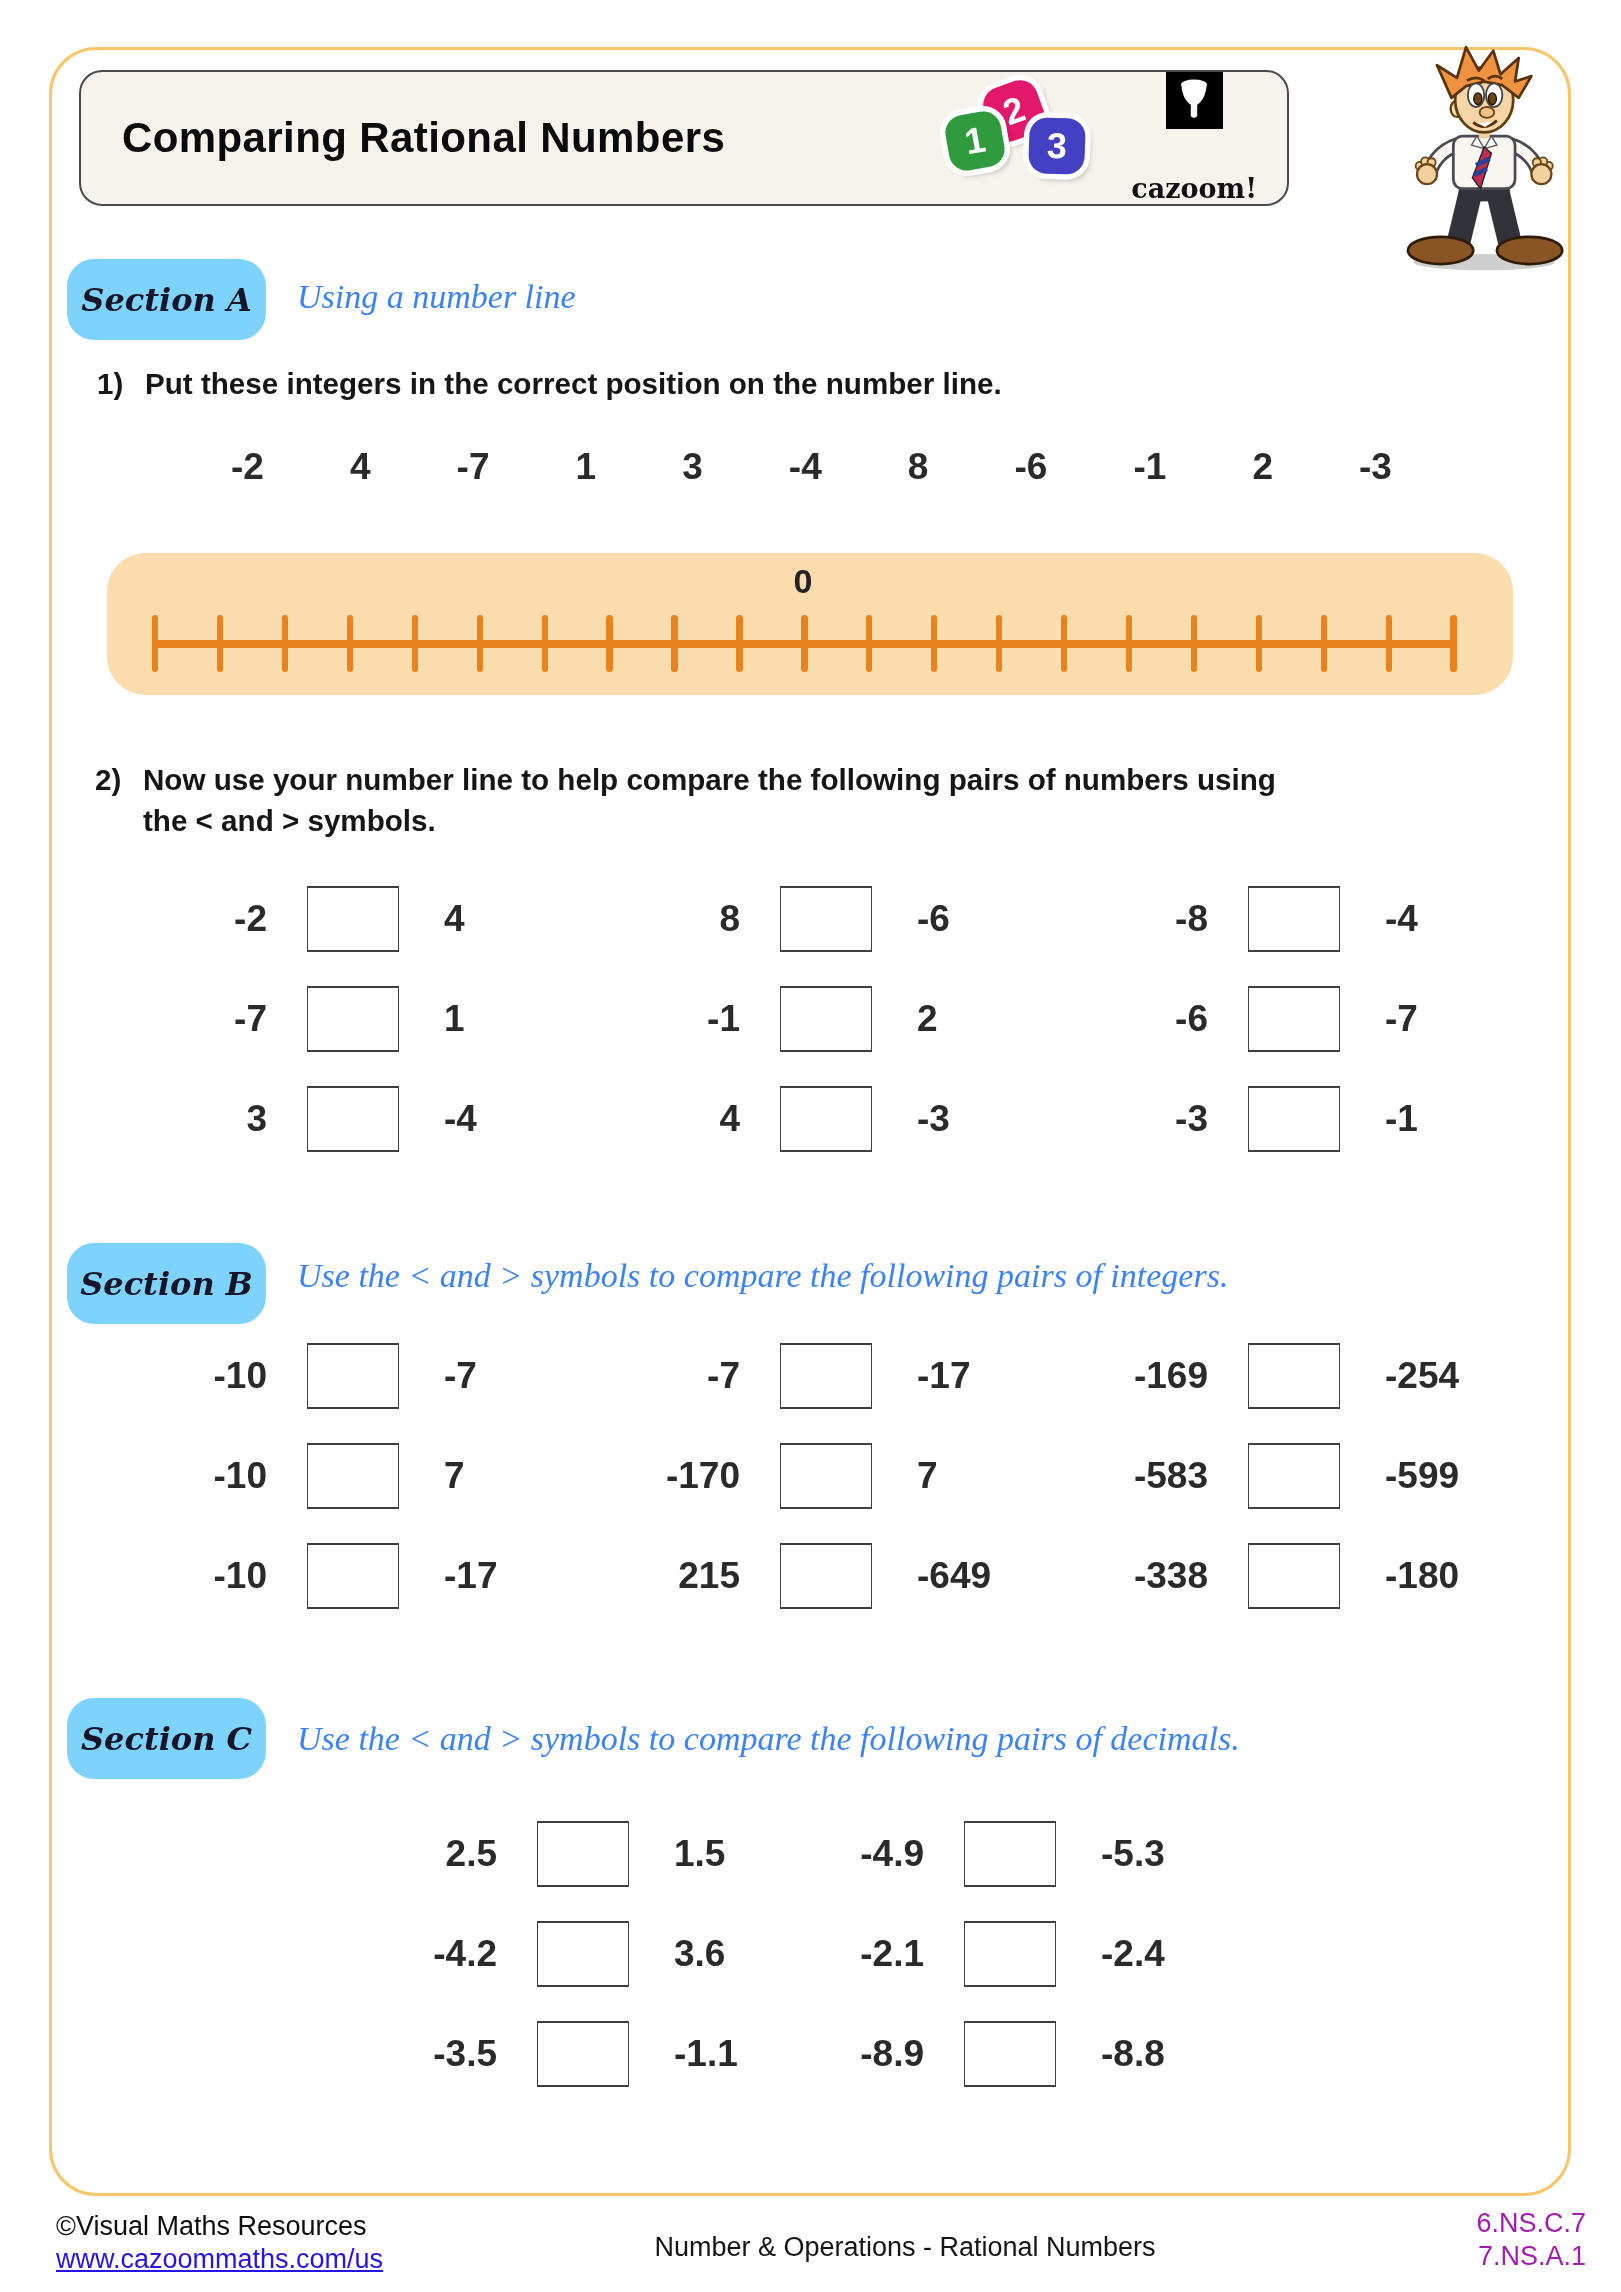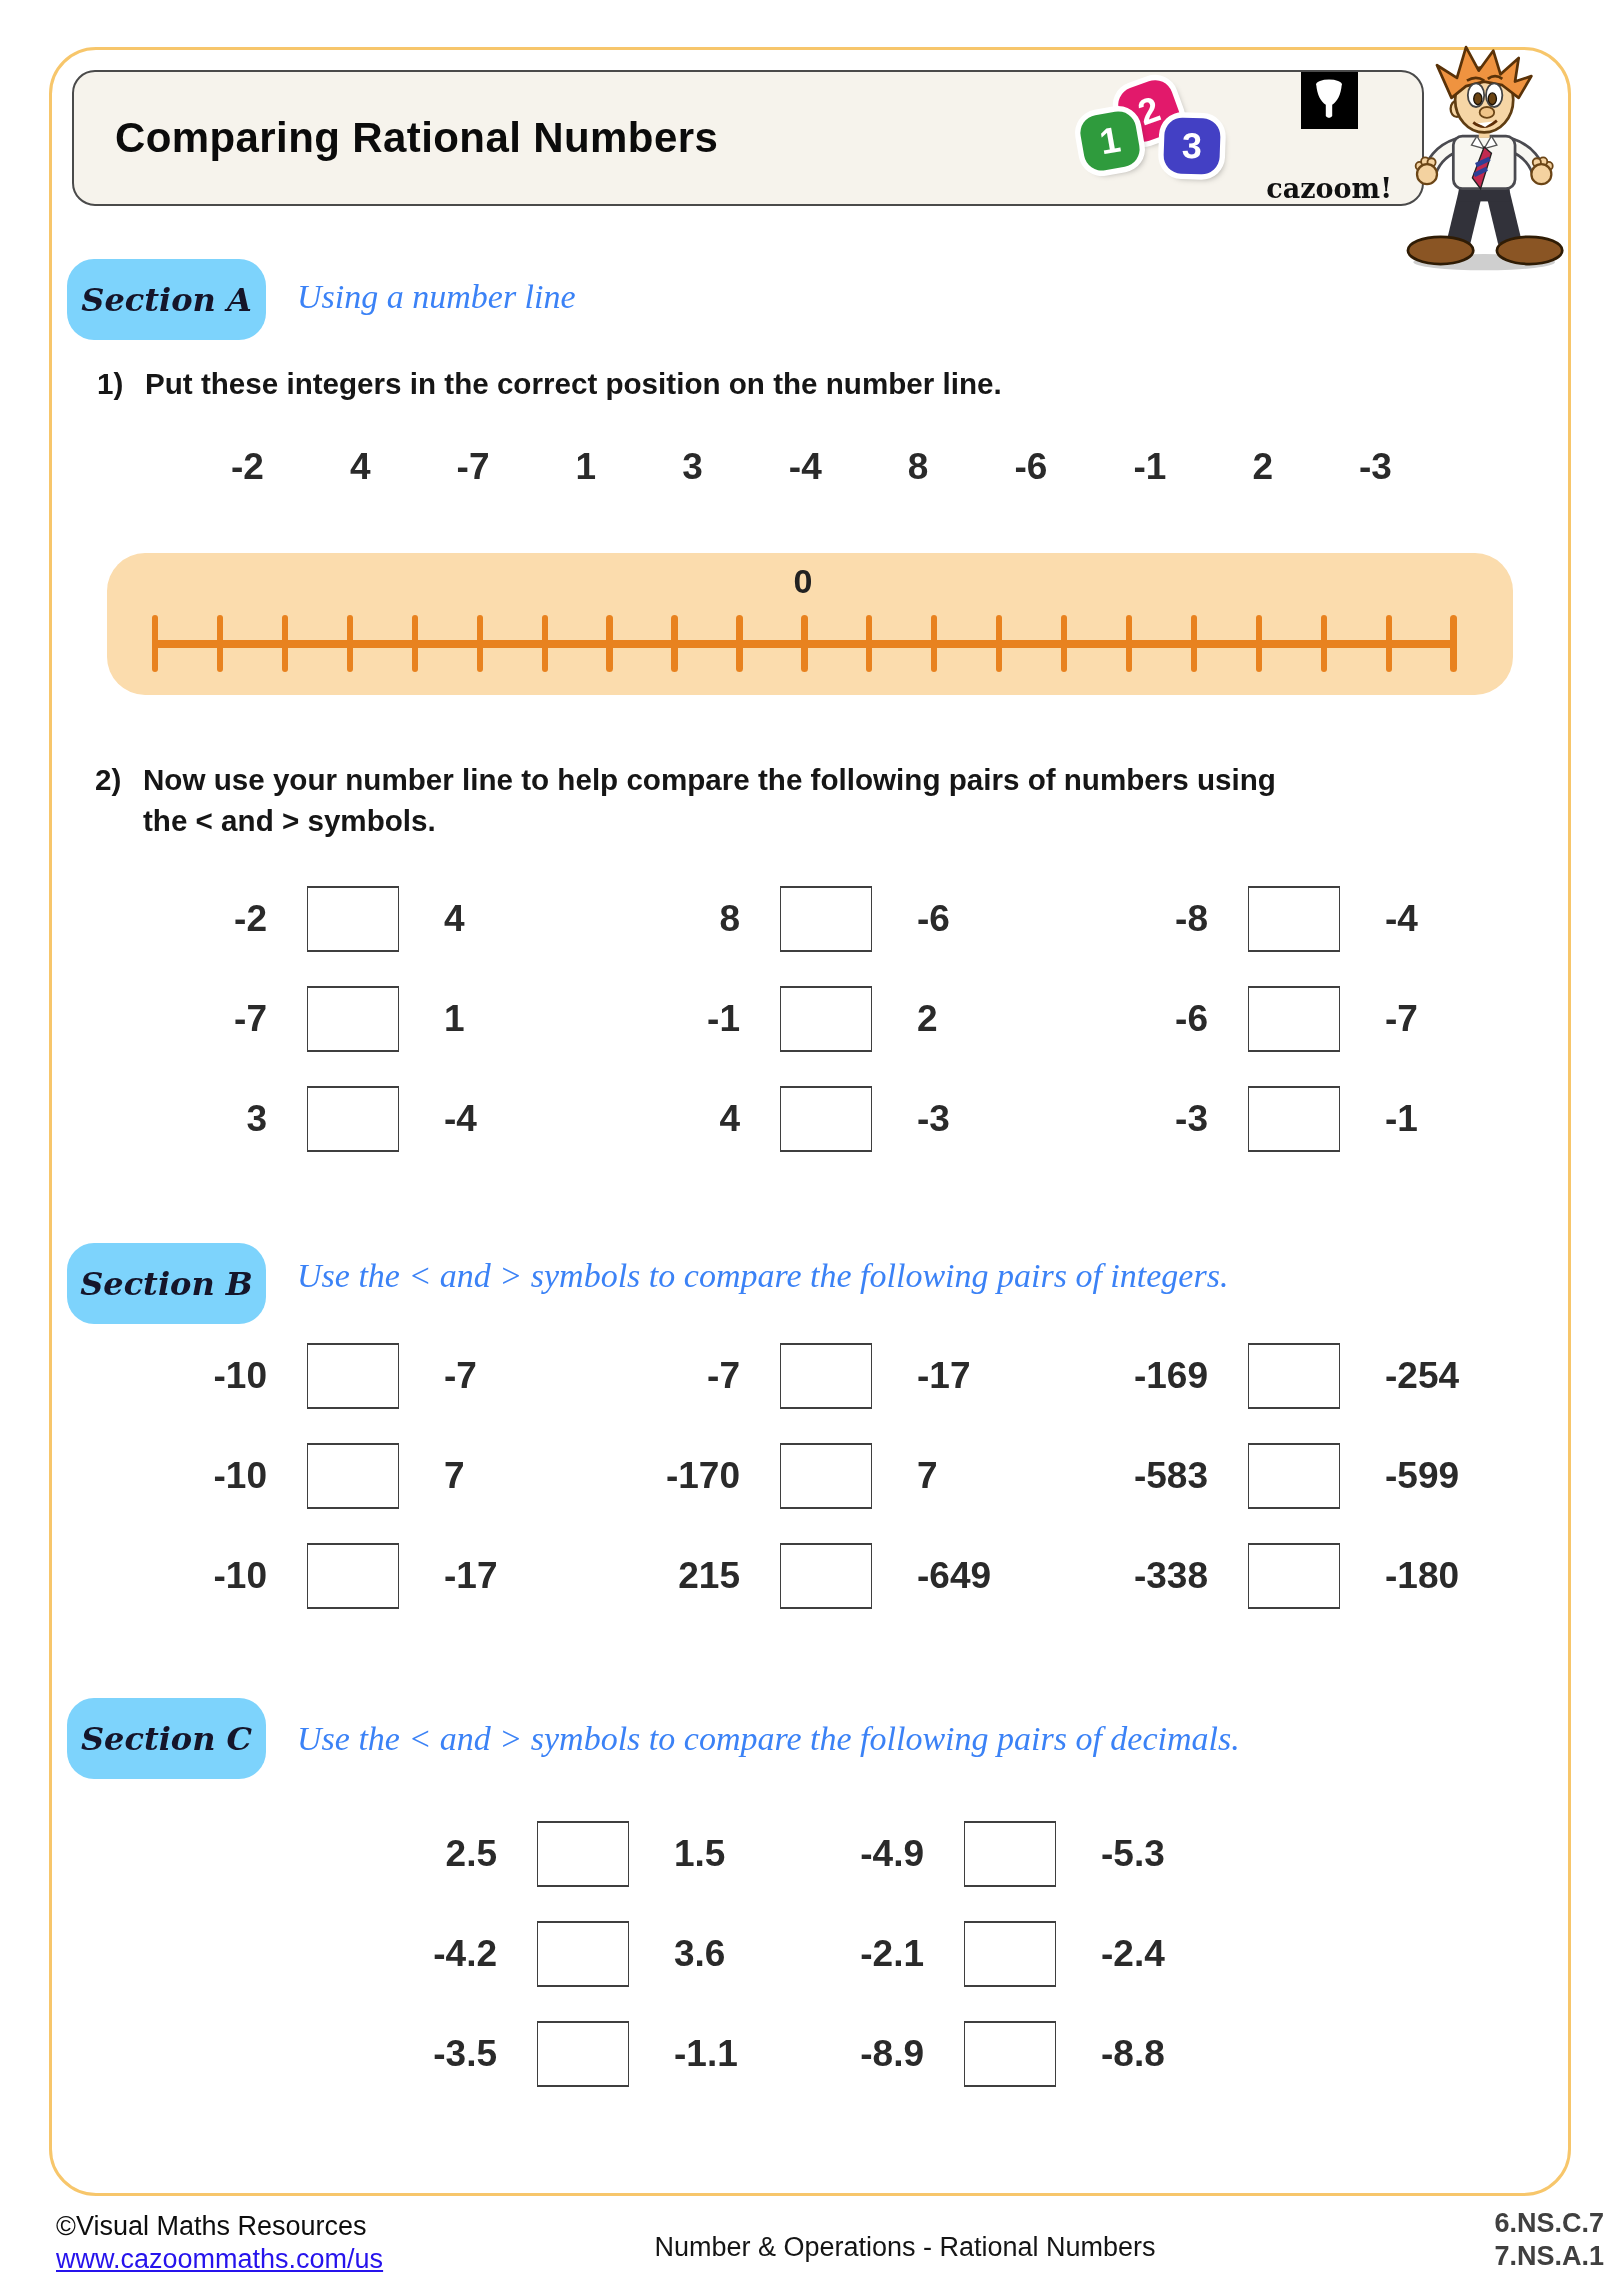--- a/index.html
+++ b/index.html
@@ -1,21 +1,21 @@
 <!DOCTYPE html>
 <html style="font-size:14.3px"><head>
 <meta charset="utf-8">
 <style>
   html,body{margin:0;padding:0;background:#ffffff;}
   .page{position:relative;width:1622px;height:2293px;background:#ffffff;overflow:hidden;
         font-family:"Liberation Sans",sans-serif;color:#1c1c1c;}
   .frame{position:absolute;left:49px;top:47px;width:1522px;height:2149px;box-sizing:border-box;
          border:3.6px solid #f7c66b;border-radius:47px;}
   
-  .title-box{position:absolute;left:72px;top:70px;width:1352px;height:136px;box-sizing:border-box;
+  .title-box{position:absolute;left:79px;top:70px;width:1210px;height:136px;box-sizing:border-box;
              background:#f6f3ec;border:2.7px solid #4a4a4a;border-radius:23px;
              display:flex;align-items:center;padding:0 30px 0 41px;}
   .title{font-size:42px;font-weight:bold;color:#0b0b0b;letter-spacing:0.4px;flex:1;margin:0;}
   .logos{display:flex;align-items:center;}
   .blocks{position:relative;width:150px;height:118px;}
   .blk{position:absolute;width:56px;height:56px;border-radius:18px;display:flex;align-items:center;
        justify-content:center;color:#fff;font-size:36px;font-weight:bold;
        box-shadow:0 0 0 5.4px #ffffff,3.6px 4.5px 6.3px rgba(0,0,0,.35);}
   .blk1{left:3.6px;top:34px;transform:rotate(-10deg);z-index:2;}
   .blk2{left:43px;top:3.6px;transform:rotate(-20deg);z-index:1;}
@@ -50,21 +50,21 @@
   .num.left{display:inline-block;width:152px;text-align:right;margin-right:40px;}
   .num.right{margin-left:45px;}
   .answer-box{width:90px;height:62px;box-sizing:content-box;background:#fff;
               border:1.8px solid #3f3f3f;border-top-width:2.7px;border-bottom-width:2.7px;}
   .c3-0{left:115px;} .c3-1{left:588px;} .c3-2{left:1056px;}
   .c2-0{left:345px;} .c2-1{left:772px;justify-content:center;}
   
   .foot-left{position:absolute;left:56px;top:2210px;font-size:27px;color:#0d0d0d;line-height:33px;}
   .foot-link{color:#2613ec;text-decoration:underline;}
   .foot-center{position:absolute;left:905px;top:2232px;transform:translateX(-50%);font-size:27px;color:#151515;white-space:nowrap;}
-  .foot-right{position:absolute;right:18px;top:2207px;text-align:right;font-size:27px;color:#404040;line-height:33px;font-weight:bold;}
+  .foot-right{position:absolute;right:36px;top:2207px;text-align:right;font-size:27px;color:#a21caf;line-height:33px;}
 </style>
 </head>
 <body>
 
 <div class="page">
   <div class="frame"></div>
 
   <div class="title-box">
     <h1 class="title">Comparing Rational Numbers</h1>
     <div class="logos">

